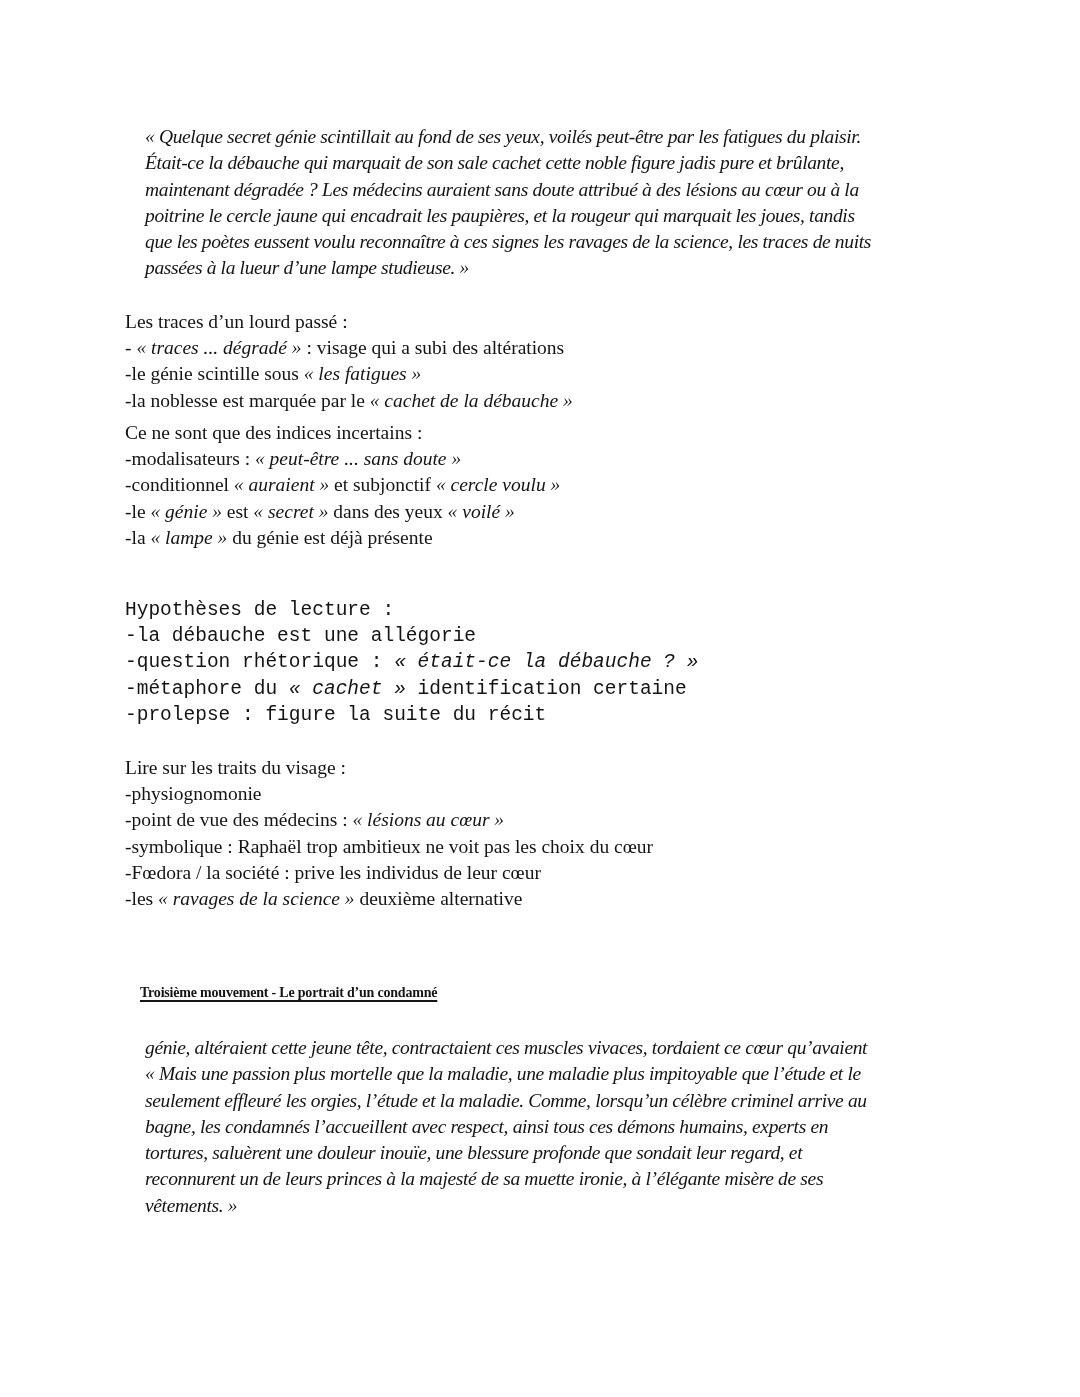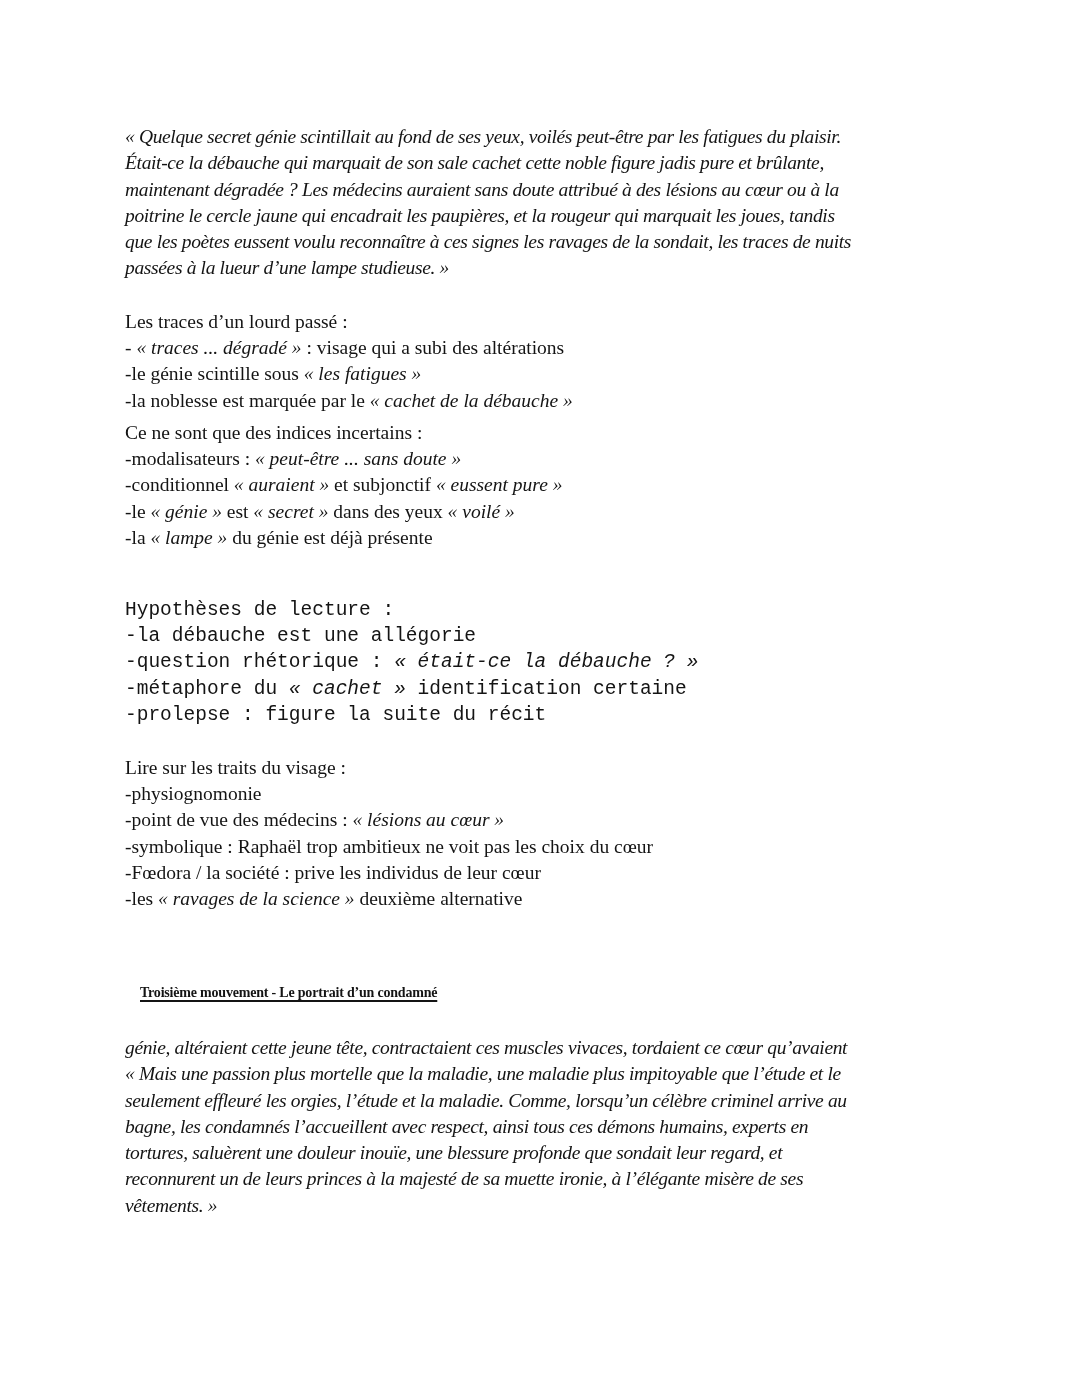--- a/index.html
+++ b/index.html
@@ -4,21 +4,21 @@
   <style>
     html, body { margin: 0; padding: 0; background: #ffffff; }
     body { width: 1080px; height: 1397px; position: relative; overflow: hidden; color: #141414; }
     .page { position: absolute; left: 0; top: 0; width: 1080px; height: 1397px; }
     .quote {
       position: absolute; left: 125px; width: 840px;
       font-family: "Liberation Serif", serif; font-style: italic;
       font-size: 19.5px; line-height: 26.3px; letter-spacing: -0.35px;
       white-space: nowrap;
     }
-    .quote .ql { display: block; height: 26.3px; }
+    .quote .ql { display: block; height: 26.3px; margin-left: 20px; }
     .section {
       position: absolute; left: 125px; width: 840px;
       font-family: "Liberation Serif", serif; font-size: 19.5px; line-height: 26.2px;
       white-space: nowrap;
     }
     .section .line { display: block; height: 26.2px; }
     .section em { font-style: italic; }
     .heading {
       position: absolute; left: 140px; top: 985px;
       font-family: "Liberation Serif", serif; font-weight: bold; font-size: 14px;
@@ -29,35 +29,35 @@
 </head>
 <body>
 
 <div class="page">
 
   <div class="quote" style="top:124px;">
     <span class="ql">« Quelque secret génie scintillait au fond de ses yeux, voilés peut-être par les fatigues du plaisir.</span>
     <span class="ql">Était-ce la débauche qui marquait de son sale cachet cette noble figure jadis pure et brûlante,</span>
     <span class="ql">maintenant dégradée ? Les médecins auraient sans doute attribué à des lésions au cœur ou à la</span>
     <span class="ql">poitrine le cercle jaune qui encadrait les paupières, et la rougeur qui marquait les joues, tandis</span>
-    <span class="ql">que les poètes eussent voulu reconnaître à ces signes les ravages de la sondait, les traces de nuits</span>
+    <span class="ql">que les poètes eussent voulu reconnaître à ces signes les ravages de la science, les traces de nuits</span>
     <span class="ql">passées à la lueur d’une lampe studieuse. »</span>
   </div>
 
   <div class="section" style="top:309px;">
     <span class="line">Les traces d’un lourd passé :</span>
     <span class="line"><span>- </span><em>« traces ... dégradé »</em><span> : visage qui a subi des altérations</span></span>
     <span class="line"><span>-le génie scintille sous </span><em>« les fatigues »</em></span>
     <span class="line"><span>-la noblesse est marquée par le </span><em>« cachet de la débauche »</em></span>
   </div>
 
   <div class="section" style="top:420px;">
     <span class="line">Ce ne sont que des indices incertains :</span>
     <span class="line"><span>-modalisateurs : </span><em>« peut-être ... sans doute »</em></span>
-    <span class="line"><span>-conditionnel </span><em>« auraient »</em><span> et subjonctif </span><em>« eussent pure »</em></span>
+    <span class="line"><span>-conditionnel </span><em>« auraient »</em><span> et subjonctif </span><em>« cercle voulu »</em></span>
     <span class="line"><span>-le </span><em>« génie »</em><span> est </span><em>« secret »</em><span> dans des yeux </span><em>« voilé »</em></span>
     <span class="line"><span>-la </span><em>« lampe »</em><span> du génie est déjà présente</span></span>
   </div>
 
   <div class="section" style="top:597px;font-family:Liberation Mono, monospace;">
     <span class="line">Hypothèses de lecture :</span>
     <span class="line">-la débauche est une allégorie</span>
     <span class="line"><span>-question rhétorique : </span><em>« était-ce la débauche ? »</em></span>
     <span class="line"><span>-métaphore du </span><em>« cachet »</em><span> identification certaine</span></span>
     <span class="line">-prolepse : figure la suite du récit</span>

